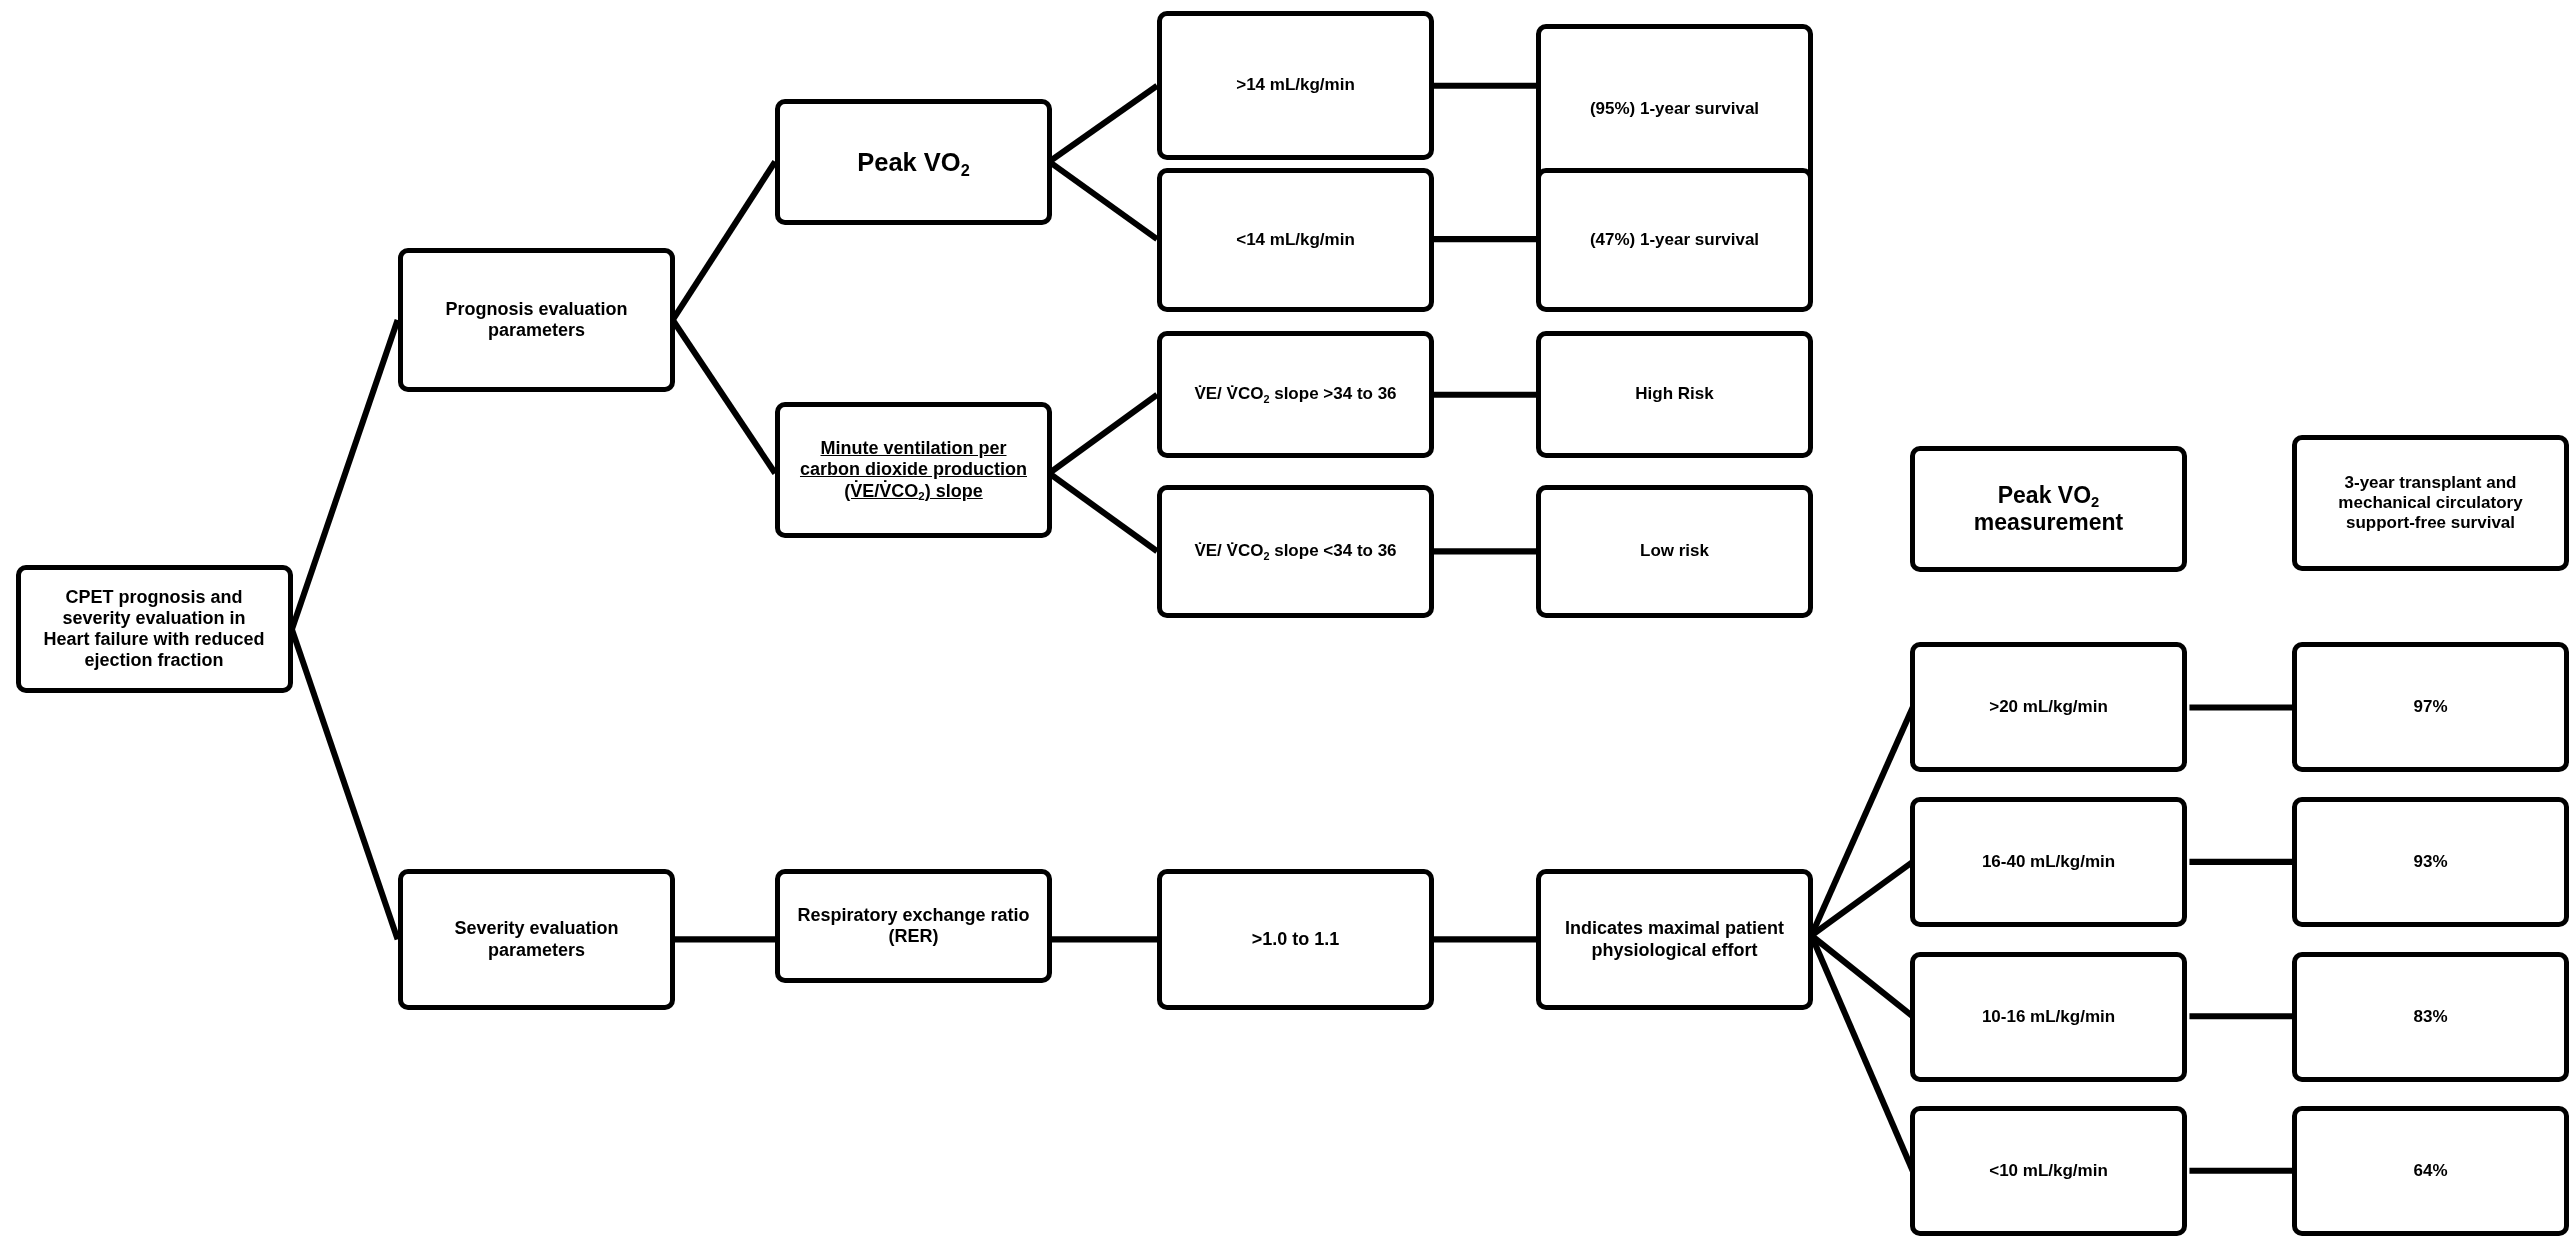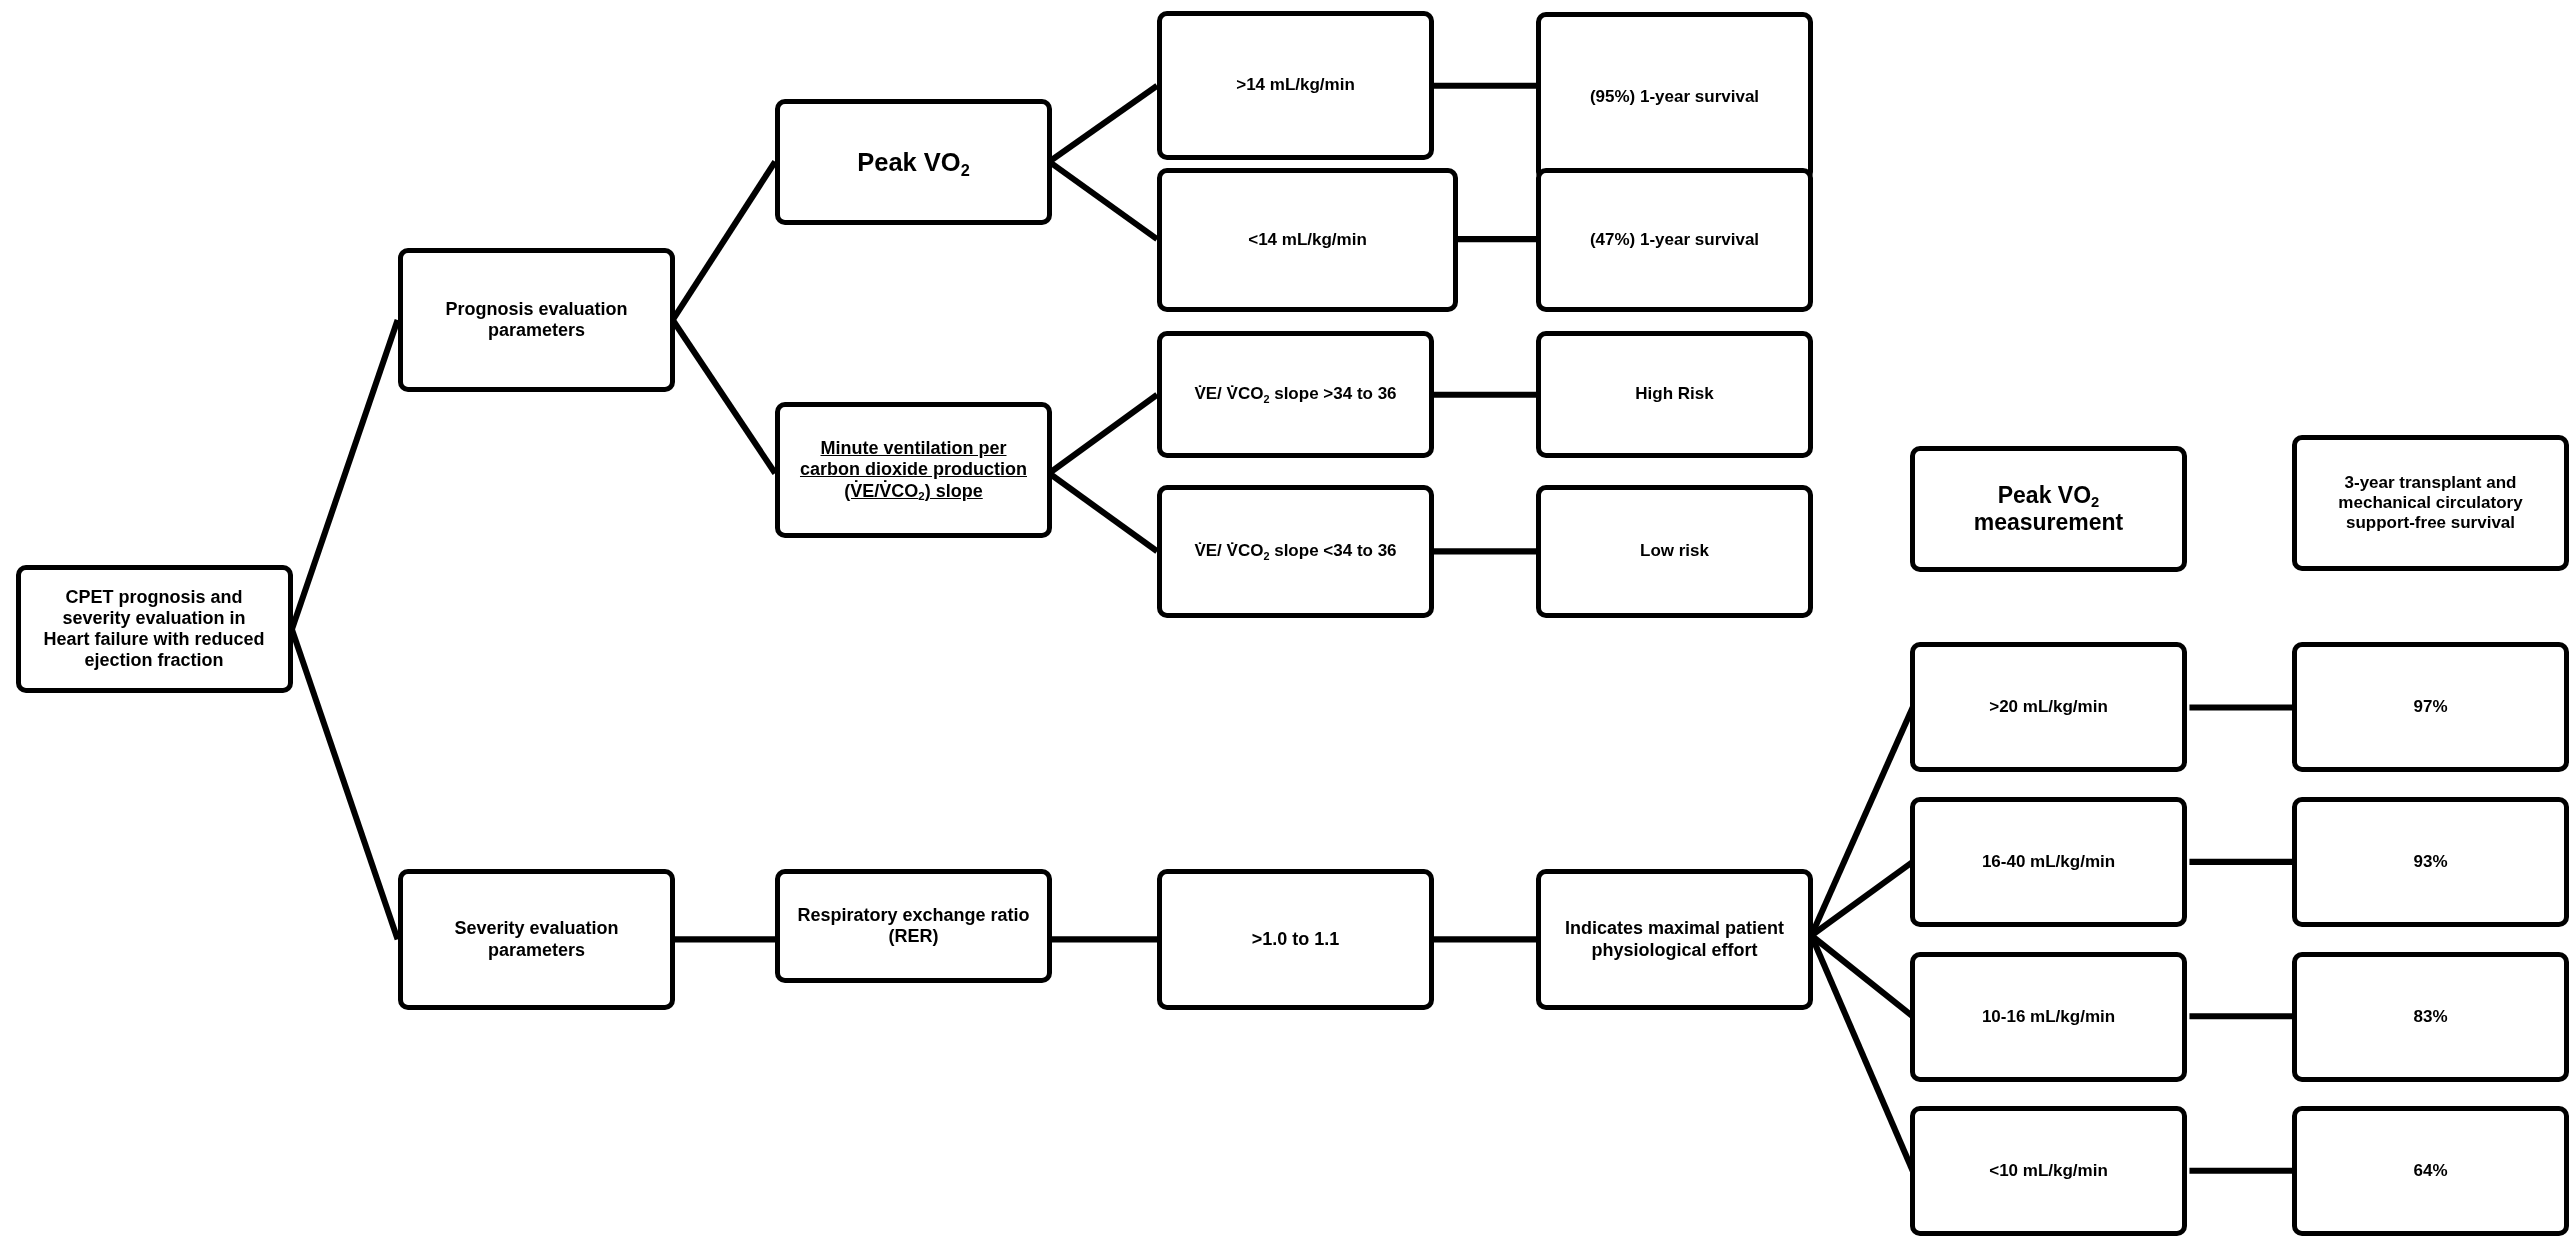--- a/index.html
+++ b/index.html
@@ -126,25 +126,25 @@
     <span class="txt"><span>Peak VO</span><sub>2</sub></span>
   </div>
 
   <div class="node n-minvent" style="left:775px; top:402px; width:277px; height:136px;">
     <span class="txt"><span>Minute ventilation per</span><br><span>carbon dioxide production</span><br><span>(V̇E/V̇CO</span><sub>2</sub><span>) slope</span></span>
   </div>
 
   <div class="node n-crit" style="left:1157px; top:11px; width:277px; height:149px;">
     <span class="txt">&gt;14 mL/kg/min</span>
   </div>
-  <div class="node n-crit" style="left:1157px; top:168px; width:301px; height:144px;">
+  <div class="node n-crit" style="left:1157px; top:168px; width:277px; height:144px;">
     <span class="txt">&lt;14 mL/kg/min</span>
   </div>
 
-  <div class="node n-outcome" style="left:1536px; top:12px; width:277px; height:170px;">
+  <div class="node n-outcome" style="left:1536px; top:24px; width:277px; height:170px;">
     <span class="txt">(95%) 1-year survival</span>
   </div>
   <div class="node n-outcome" style="left:1536px; top:168px; width:277px; height:144px;">
     <span class="txt">(47%) 1-year survival</span>
   </div>
 
   <div class="node n-crit" style="left:1157px; top:331px; width:277px; height:127px;">
     <span class="txt"><span>V̇E/ V̇CO</span><sub>2</sub><span> slope &gt;34 to 36</span></span>
   </div>
   <div class="node n-crit" style="left:1157px; top:485px; width:277px; height:133px;">

